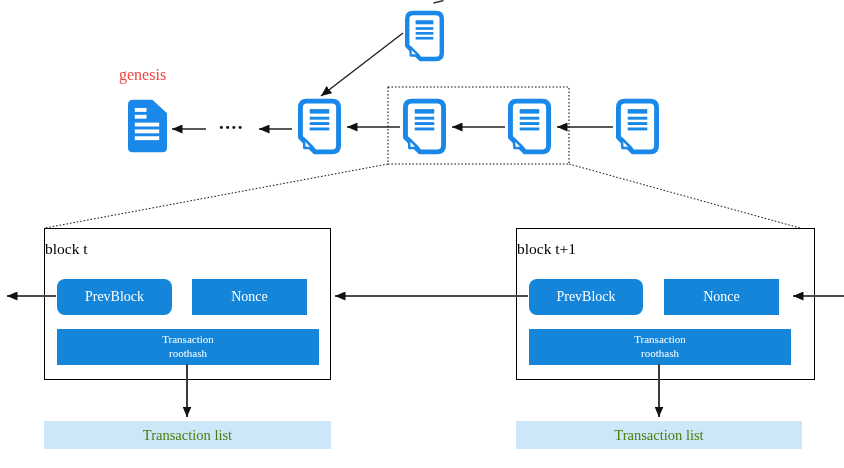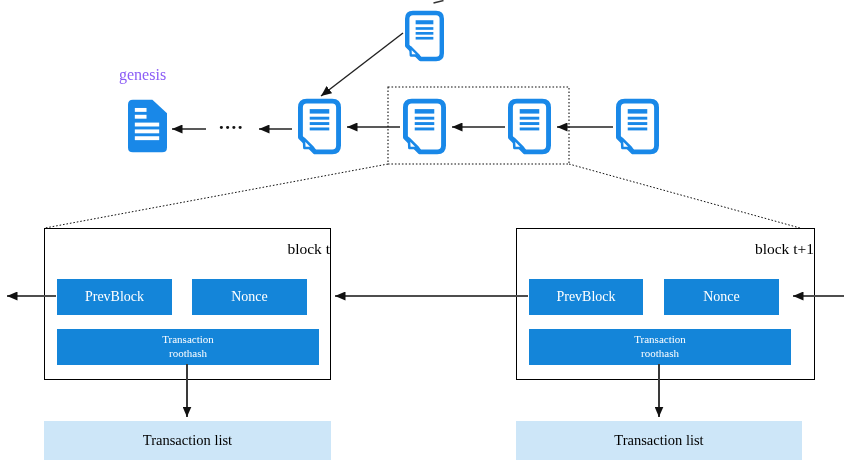--- a/index.html
+++ b/index.html
@@ -17,47 +17,47 @@
     width:844px;height:468px;
     background:#ffffff;
     overflow:hidden;
   }
   .overlay{
     position:absolute;left:0;top:0;width:844px;height:468px;
     pointer-events:none;z-index:30;
   }
   .doc-icon{position:absolute;color:var(--icon-blue);z-index:10;}
   .doc-icon svg{display:block;}
-  .label{position:absolute;color:#8b5cf6;z-index:10;}
+  .label{position:absolute;color:#ef4444;z-index:10;}
   .genesis-label{left:119px;top:66px;font-size:16px;}
   .dots{left:219px;top:112px;font-size:19px;font-weight:600;letter-spacing:1.5px;color:#111;}
   .block-box{
     position:absolute;top:228px;height:152px;
     background:#ffffff;border:1.5px solid #000;z-index:5;
   }
   .block-t{left:44px;width:287px;}
   .block-t1{left:516px;width:299px;}
   .block-title{
     position:absolute;left:0;top:11px;width:100%;
-    text-align:right;font-size:15.5px;color:#000;
+    text-align:left;font-size:15.5px;color:#000;
   }
   .field{
     position:absolute;height:36px;
     background:var(--accent-blue);
     color:#ffffff;font-size:14px;
     display:flex;align-items:center;justify-content:center;
     text-align:center;line-height:1.25;
   }
-  .prev-field{left:12px;top:50px;width:115px;}
+  .prev-field{left:12px;top:50px;width:115px;border-radius:8px;}
   .nonce-field{left:147px;top:50px;width:115px;}
   .roothash-field{left:12px;top:100px;width:262px;flex-direction:column;font-size:11px;}
   .txlist{
-    position:absolute;top:421px;height:39px;
+    position:absolute;top:421px;height:28px;
     background:var(--light-blue);
-    color:#000000;font-size:14.5px;
+    color:#4d7c0f;font-size:14.5px;
     display:flex;align-items:center;justify-content:center;z-index:5;font-family:Liberation Serif, serif;
   }
   .txlist-1{left:44px;width:287px;}
   .txlist-2{left:516px;width:286px;}
 </style>
 </head>
 <body>
 
 <div class="canvas">
 

